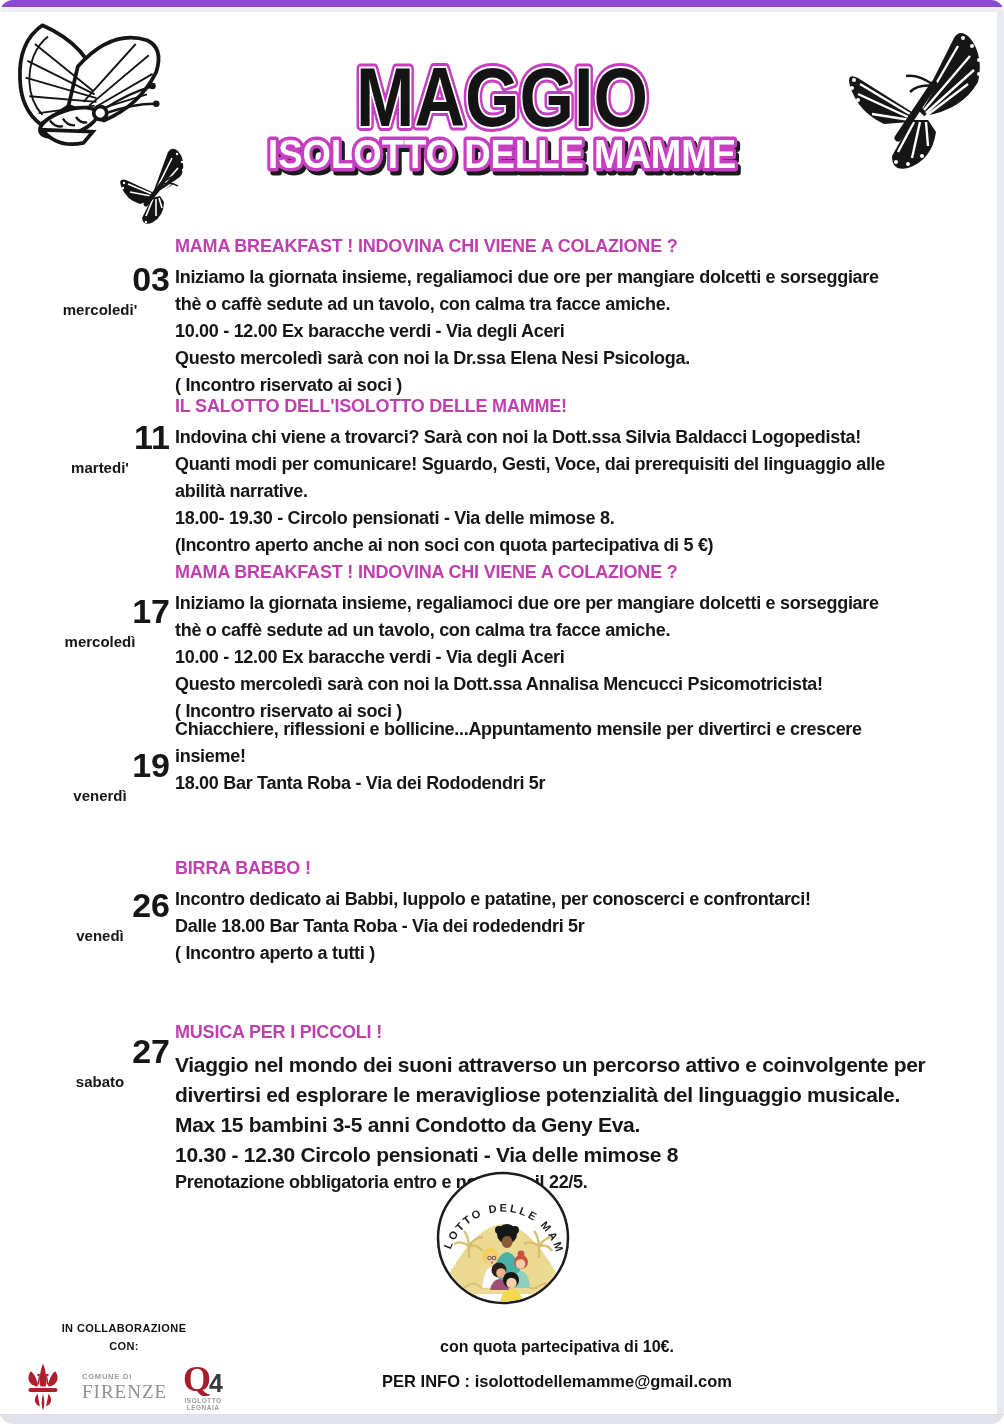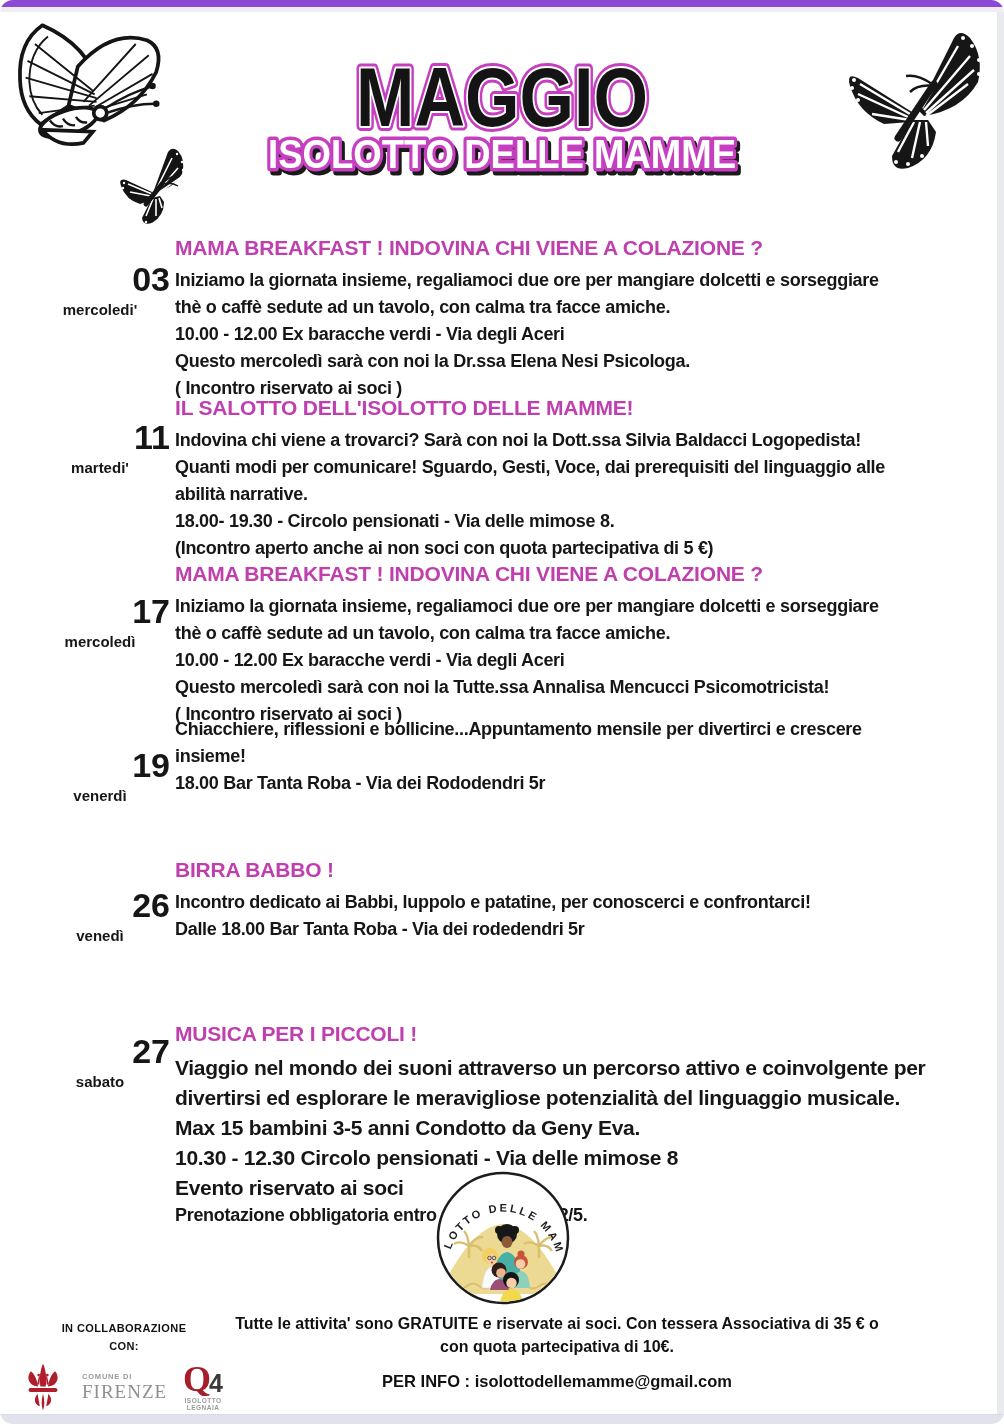--- a/index.html
+++ b/index.html
@@ -23,21 +23,21 @@
   
   .event{position:absolute;left:0;width:1004px;}
   .ev1{top:236px;} .ev2{top:396px;} .ev3{top:562px;} .ev4{top:716px;} .ev5{top:858px;} .ev6{top:976px;}
   .date-col{position:absolute;left:30px;width:140px;text-align:center;}
   .ev1 .date-col{top:26px;} .ev2 .date-col{top:24px;} .ev3 .date-col{top:32px;}
   .ev4 .date-col{top:32px;} .ev5 .date-col{top:30px;} .ev6 .date-col{top:58px;}
   .day{font-size:34px;font-weight:bold;letter-spacing:0;line-height:1;text-align:right;}
   .weekday{font-size:15px;font-weight:bold;margin-top:5px;}
   .content-col{position:absolute;left:175px;right:109px;}
   .ev6 .content-col{right:70px;margin-top:46px;}
-  .event-title{margin:0 0 7px 0;font-size:21px;font-weight:bold;letter-spacing:-0.2px;color:#bf3fae;}
+  .event-title{margin:0 0 7px 0;font-size:18px;font-weight:bold;letter-spacing:-0.2px;color:#bf3fae;}
   .content-col p{margin:0;font-size:18px;font-weight:bold;letter-spacing:-0.3px;line-height:1.5;}
   .ev6 .content-col p{font-size:21px;line-height:1.43;letter-spacing:-0.3px;}
   .ev6 .content-col p:last-child{font-size:18px;}
 
   
   .logo-svg{position:absolute;left:433px;top:1168px;width:140px;height:140px;}
 
   
   .footer-note{position:absolute;left:170px;right:60px;top:1312px;text-align:center;
                font-size:16px;font-weight:bold;line-height:1.45;color:#111;}
@@ -180,21 +180,21 @@
 
   <section class="event ev3">
     <div class="date-col">
       <div class="day">17</div>
       <div class="weekday">mercoledì</div>
     </div>
     <div class="content-col">
       <h2 class="event-title">MAMA BREAKFAST ! INDOVINA CHI VIENE A COLAZIONE ?</h2>
       <p>Iniziamo la giornata insieme, regaliamoci due ore per mangiare dolcetti e sorseggiare thè o caffè sedute ad un tavolo, con calma tra facce amiche.</p>
       <p>10.00 - 12.00 Ex baracche verdi - Via degli Aceri</p>
-      <p>Questo mercoledì sarà con noi la Tutte.ssa Annalisa Mencucci Psicomotricista!</p>
+      <p>Questo mercoledì sarà con noi la Dott.ssa Annalisa Mencucci Psicomotricista!</p>
       <p>( Incontro riservato ai soci )</p>
     </div>
   </section>
 
   <section class="event ev4">
     <div class="date-col">
       <div class="day">19</div>
       <div class="weekday">venerdì</div>
     </div>
     <div class="content-col">
@@ -205,33 +205,33 @@
 
   <section class="event ev5">
     <div class="date-col">
       <div class="day">26</div>
       <div class="weekday">venedì</div>
     </div>
     <div class="content-col">
       <h2 class="event-title">BIRRA BABBO !</h2>
       <p>Incontro dedicato ai Babbi, luppolo e patatine, per conoscerci e confrontarci!</p>
       <p>Dalle 18.00 Bar Tanta Roba - Via dei rodedendri 5r</p>
+      <p>( Incontro aperto a tutti )</p>
     </div>
   </section>
 
   <section class="event ev6">
     <div class="date-col">
       <div class="day">27</div>
       <div class="weekday">sabato</div>
     </div>
     <div class="content-col">
       <h2 class="event-title">MUSICA PER I PICCOLI !</h2>
       <p>Viaggio nel mondo dei suoni attraverso un percorso attivo e coinvolgente per divertirsi ed esplorare le meravigliose potenzialità del linguaggio musicale. Max 15 bambini 3-5 anni Condotto da Geny Eva.</p>
       <p>10.30 - 12.30 Circolo pensionati - Via delle mimose 8</p>
-      <p>Evento riservato ai soci</p>
       <p>Prenotazione obbligatoria entro e non oltre il 22/5.</p>
     </div>
   </section>
 
   <svg class="logo-svg" viewBox="0 0 140 140">
     <defs>
       <clipPath id="lc">
           <circle cx="70" cy="70" r="63.5"></circle>
         </clipPath>
       <path id="arc" d="M 17 84 A 55 55 0 0 1 123 84" fill="none"></path>
@@ -270,21 +270,21 @@
       <circle cx="78" cy="112" r="8" fill="#141414"></circle>
       <circle cx="78.5" cy="115" r="5.2" fill="#f6cfa9"></circle>
       <path d="M67,134 Q69,122 78,121 Q88,122 90,134 Z" fill="#f2d84b"></path>
     </g>
     <text font-size="11" font-weight="bold" letter-spacing="2.5" fill="#1c1c1c" font-family="Liberation Sans, sans-serif">
       <textPath href="#arc" startOffset="50%" text-anchor="middle">ISOLOTTO  DELLE  MAMME</textPath>
     </text>
   </svg>
 
   <div class="footer-note">
-    <span>Tutte le attivita' sono GRATUITE e riservate ai soci. Con tessera Associativa di 35 € o</span><br>
+    <br>
     <span>con quota partecipativa di 10€.</span>
   </div>
   <div class="footer-info">PER INFO : isolottodellemamme@gmail.com</div>
 
   <div class="collab">
     <div class="collab-title">
       <span>IN COLLABORAZIONE</span><br>
       <span>CON:</span>
     </div>
     <div class="collab-logos">

